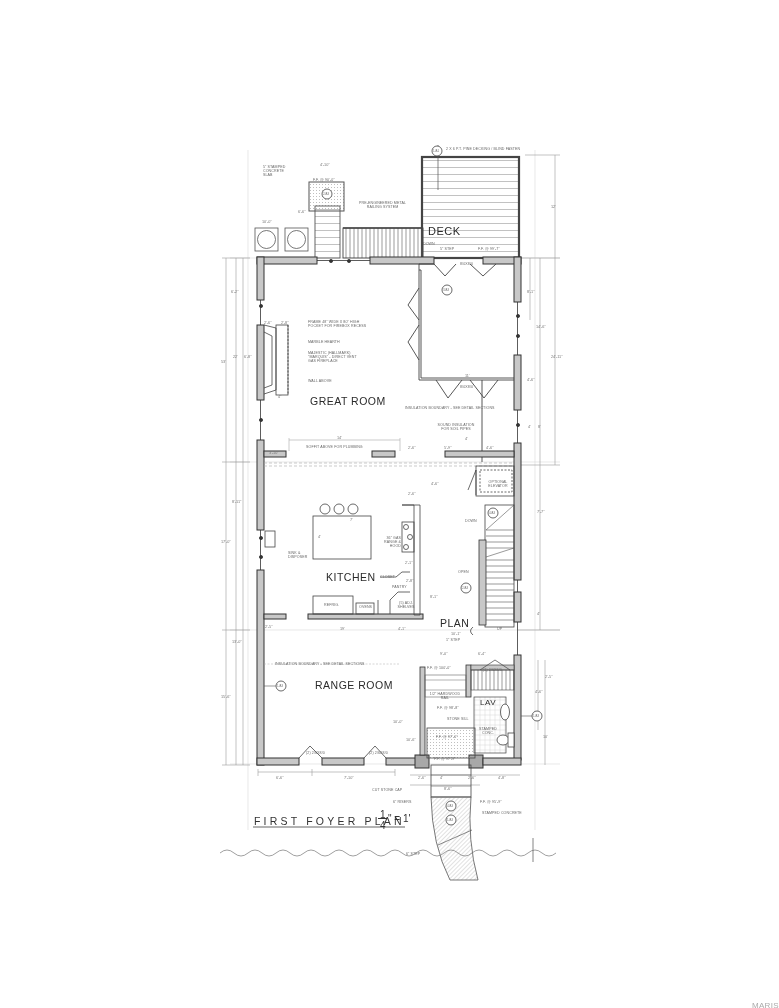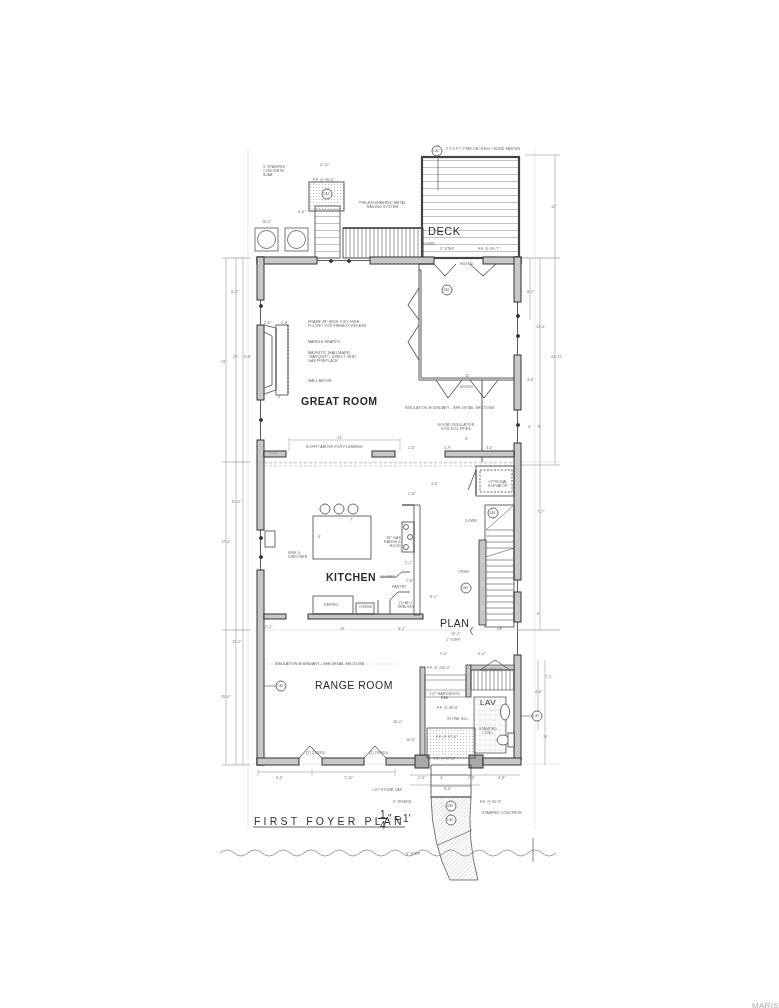--- a/index.html
+++ b/index.html
@@ -277,22 +277,22 @@
     <line x1="264" y1="664" x2="400" y2="664" stroke="#aaa" stroke-width="0.5" stroke-dasharray="2,1.5"></line>
   </g>
 
   <path d="M 220,853 q 7,-6 14,0 t 14,0 t 14,0 t 14,0 t 14,0 t 14,0 t 14,0 t 14,0 t 14,0 t 14,0 t 14,0 t 14,0 t 14,0 t 14,0 t 14,0 t 14,0 t 14,0 t 14,0 t 14,0 t 14,0 t 14,0 t 14,0 t 14,0 t 14,0" fill="none" stroke="#777" stroke-width="0.7"></path>
   <line x1="533" y1="838" x2="533" y2="862" stroke="#666" stroke-width="0.8"></line>
 
   <line x1="253" y1="827" x2="405" y2="827" stroke="#555" stroke-width="0.9"></line>
 </svg>
 
 <div class="lbl room" style="left:428px;top:200px;font-size:11px;margin-top:25px;">DECK</div>
-<div class="lbl room" style="left:301px;top:395px;font-weight:bold;">GREAT ROOM</div>
-<div class="lbl room" style="left:326px;top:571px;font-weight:bold;">KITCHEN</div>
+<div class="lbl room" style="left:310px;top:395px;">GREAT ROOM</div>
+<div class="lbl room" style="left:326px;top:571px;">KITCHEN</div>
 <div class="lbl room" style="left:440px;top:617px;">PLAN</div>
 <div class="lbl room" style="left:315px;top:679px;">RANGE ROOM</div>
 <div class="lbl room" style="left:480px;top:698px;font-size:8px;">LAV</div>
 
 <div class="lbl note" style="left:263px;top:165px;width:28px;white-space:normal;">5" STAMPED CONCRETE SLAB</div>
 <div class="lbl note" style="left:355px;top:201px;width:55px;white-space:normal;text-align:center;">PRE-ENGINEERED METAL RAILING SYSTEM</div>
 <div class="lbl note" style="left:446px;top:147px;">2 X 6 P.T. PINE DECKING / BLIND FASTEN</div>
 <div class="lbl note" style="left:313px;top:178px;">F.F. @ 90'-0"</div>
 <div class="lbl note" style="left:440px;top:247px;">5" STEP</div>
 <div class="lbl note" style="left:478px;top:247px;">F.F. @ 99'-7"</div>

